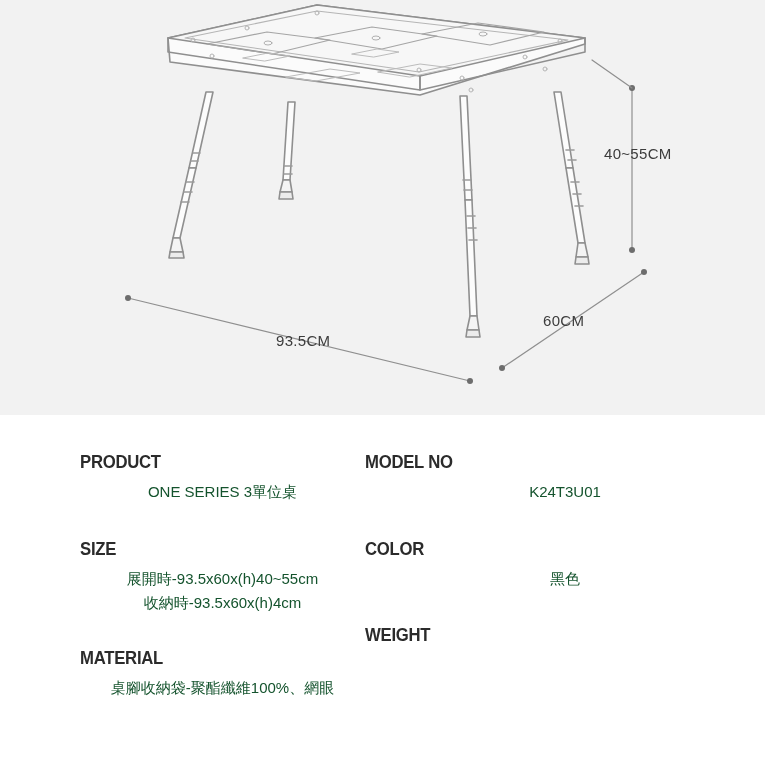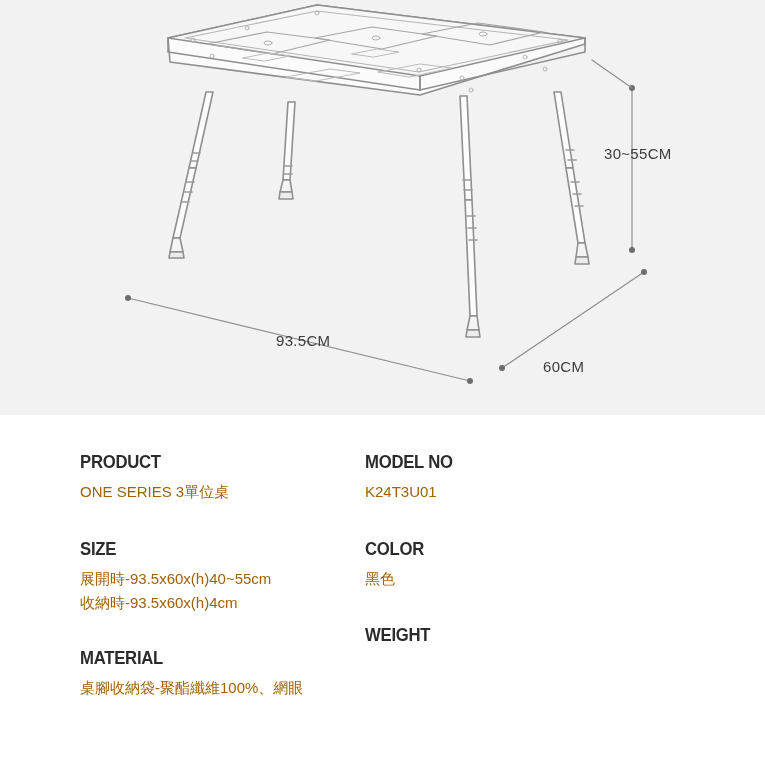--- a/index.html
+++ b/index.html
@@ -45,21 +45,20 @@
     left: 604px;
     top: 145px;
   }
   #label-width {
     left: 276px;
     top: 332px;
   }
   #label-depth {
     left: 543px;
     top: 312px;
-    margin-top: 46px;
   }
 
   
   .spec-area {
     position: relative;
     width: 765px;
     height: 350px;
     background: #ffffff;
     padding: 0;
   }
@@ -90,23 +89,24 @@
     letter-spacing: -0.3px;
     color: #2b2b2b;
     transform: scaleX(0.88);
     transform-origin: left center;
     margin: 0 0 9px 0;
     line-height: 1;
   }
   .spec-value {
     font-family: "Liberation Sans", sans-serif;
     font-size: 15px;
-    color: #a16207;
+    color: #14532d;
     line-height: 1.55;
     margin: 0;
+    text-align: center;
   }
   .spec-value .line {
     display: block;
     white-space: nowrap;
   }
 
   .gap-1 { height: 36px; }
   .gap-2 { height: 34px; }
   .gap-3 { height: 34px; }
 
@@ -199,21 +199,21 @@
         <path d="M128,298 L470,381" stroke="#8f8f8f" stroke-width="1.2"></path>
         <circle cx="128" cy="298" r="3" fill="#6d6d6d" stroke="none"></circle>
         <circle cx="470" cy="381" r="3" fill="#6d6d6d" stroke="none"></circle>
 
         <path d="M502,368 L644,272" stroke="#8f8f8f" stroke-width="1.2"></path>
         <circle cx="502" cy="368" r="3" fill="#6d6d6d" stroke="none"></circle>
         <circle cx="644" cy="272" r="3" fill="#6d6d6d" stroke="none"></circle>
       </g>
     </svg>
 
-    <div class="dim-label" id="label-height">30~55CM</div>
+    <div class="dim-label" id="label-height">40~55CM</div>
     <div class="dim-label" id="label-width">93.5CM</div>
     <div class="dim-label" id="label-depth">60CM</div>
   </div>
 
   <div class="spec-area">
     <div class="spec-cols">
 
       <div class="col-left">
         <div class="top-pad"></div>
 

